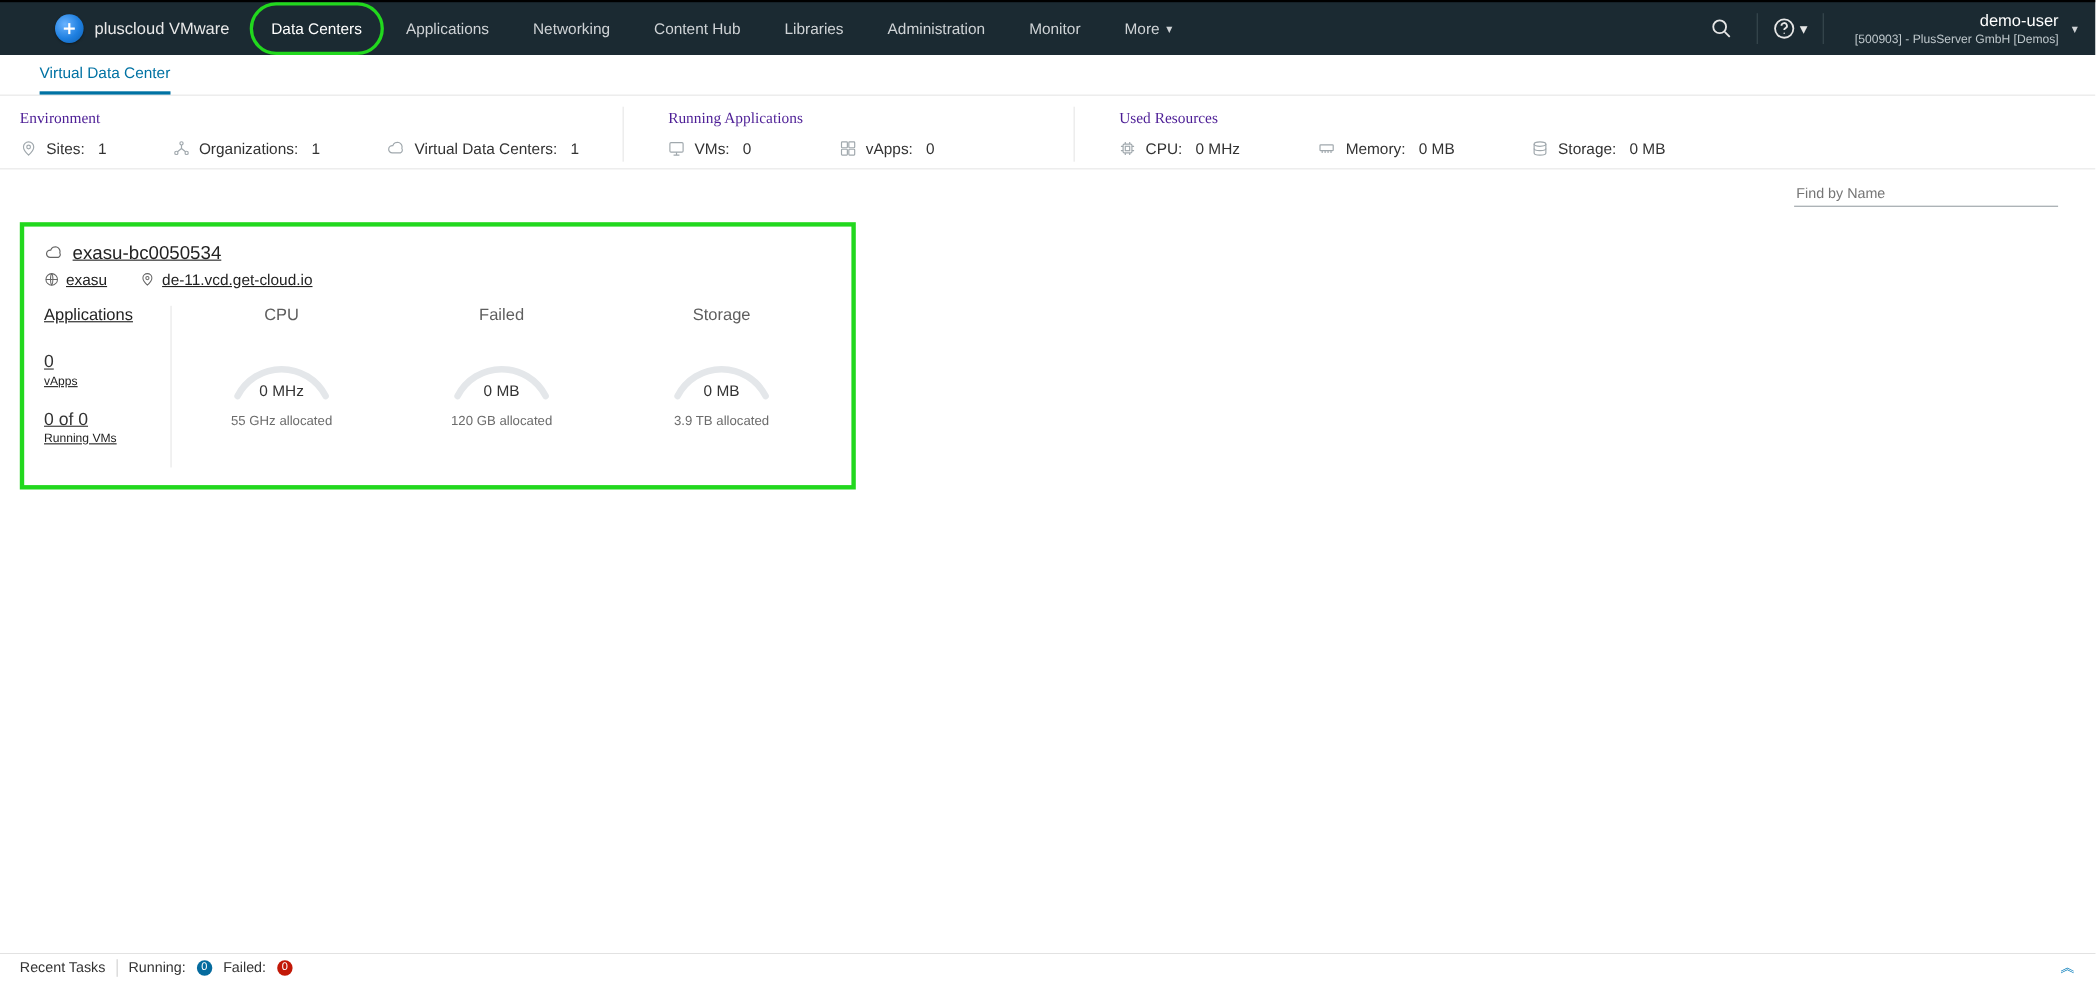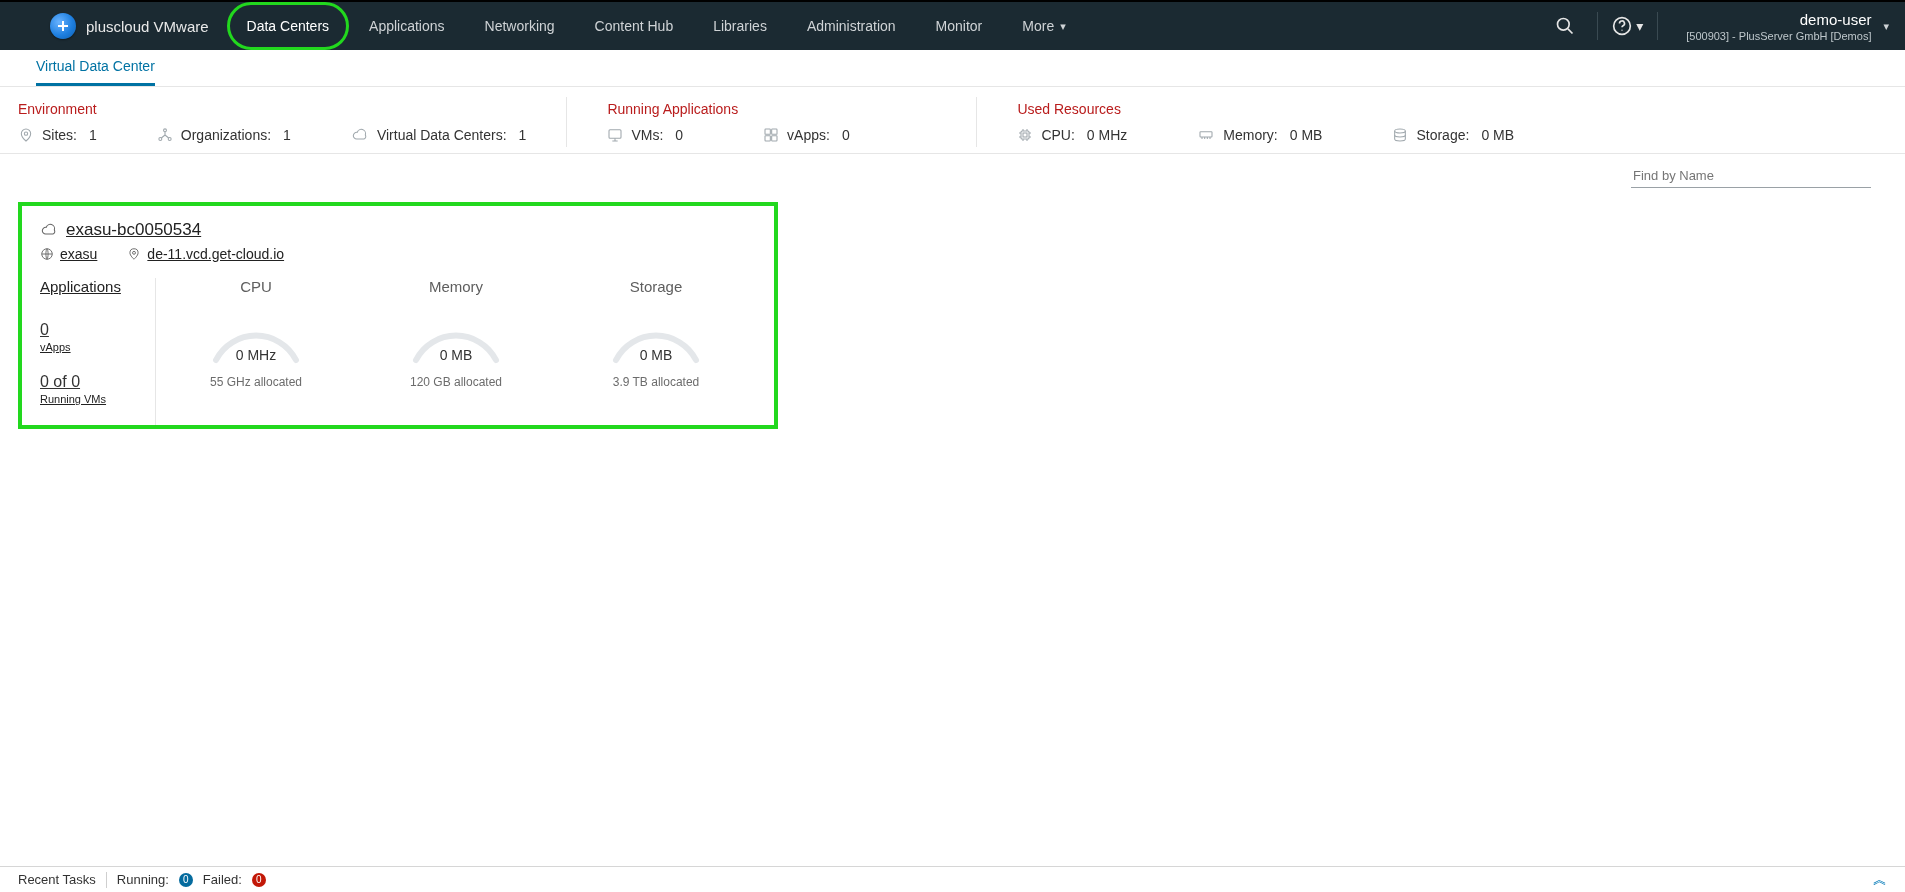--- a/index.html
+++ b/index.html
@@ -31,36 +31,36 @@
   
   .subtabs { border-bottom:1px solid #e6e6e6; padding-left:36px; display:flex; gap:24px; background:#fff; }
   .subtab { padding:8px 0 9px 0; color:#333; cursor:pointer; }
   .subtab.active { color:#0072a3; border-bottom:3px solid #0072a3; }
 
   
   .summary { display:flex; padding:10px 18px 6px 18px; border-bottom:1px solid #e6e6e6; }
   .summary-section { padding:4px 40px 4px 0; }
   .summary-section.env { flex:0 0 540px; border-right:1px solid #e6e6e6; margin-right:40px; }
   .summary-section.run { flex:0 0 370px; border-right:1px solid #e6e6e6; margin-right:40px; }
-  .summary-section .title { color:#b91c1c; font-size:14px; margin-bottom:10px; }
+  .summary-section .title { color:#4c1d95; font-size:14px; margin-bottom:10px;font-family:Liberation Serif, serif; }
   .summary-row { display:flex; gap:60px; }
   .summary-row.run { gap:80px; }
   .summary-row.used { gap:70px; }
   .stat { display:flex; align-items:center; gap:8px; white-space:nowrap; }
   .stat .lbl { color:#333; }
   .stat .val { color:#333; margin-left:4px; }
   .o-icon { color:#a0a8ad; display:inline-flex; }
 
   
   .findrow { display:flex; justify-content:flex-end; padding:10px 34px 6px 18px; }
   .find-input { width:240px; border:none; border-bottom:1px solid #9aa1a6; padding:4px 2px; font-size:13px; outline:none; background:transparent; }
 
   
   .cards { padding:8px 18px; display:flex; gap:18px; flex-wrap:wrap; }
-  .vdc-card { width:760px; border:4px solid #22d81e; padding:14px 18px 0 18px; }
+  .vdc-card { width:760px; border:4px solid #22d81e; padding:14px 18px 16px 18px; }
   .vdc-head { display:flex; align-items:center; gap:8px; text-decoration:underline; color:#222; font-size:17px; cursor:pointer; }
   .vdc-subhead { display:flex; gap:30px; margin-top:6px; font-size:14px; }
   .vdc-subhead a { color:#222; text-decoration:underline; display:flex; align-items:center; gap:6px; cursor:pointer; }
   .vdc-body { display:flex; margin-top:16px; }
   .vdc-left { width:150px; border-right:1px solid #e6e6e6; padding-right:12px; }
   .vdc-left .apps-title { text-decoration:underline; color:#222; margin-bottom:26px; cursor:pointer; font-size:15px; }
   .vdc-left .big { font-size:16px; text-decoration:underline; }
   .vdc-left .small { font-size:11px; text-decoration:underline; color:#222; display:block; margin-top:2px; }
   .vdc-left .group { margin-bottom:20px; cursor:pointer; }
   .vdc-right { flex:1; display:flex; justify-content:space-around; }
@@ -307,21 +307,21 @@
           <div class="gauge-title">CPU</div>
           <div class="gauge">
             <svg viewBox="0 0 100 60">
                 <path d="M10 55 A45 45 0 0 1 90 55" fill="none" stroke="#e4e7ea" stroke-width="6" stroke-linecap="round"></path>
               </svg>
             <div class="gval">0 MHz</div>
           </div>
           <div class="gauge-alloc">55 GHz allocated</div>
         </div>
         <div class="gauge-col">
-          <div class="gauge-title">Memory</div>
+          <div class="gauge-title">Failed</div>
           <div class="gauge">
             <svg viewBox="0 0 100 60">
                 <path d="M10 55 A45 45 0 0 1 90 55" fill="none" stroke="#e4e7ea" stroke-width="6" stroke-linecap="round"></path>
               </svg>
             <div class="gval">0 MB</div>
           </div>
           <div class="gauge-alloc">120 GB allocated</div>
         </div>
         <div class="gauge-col">
           <div class="gauge-title">Storage</div>

